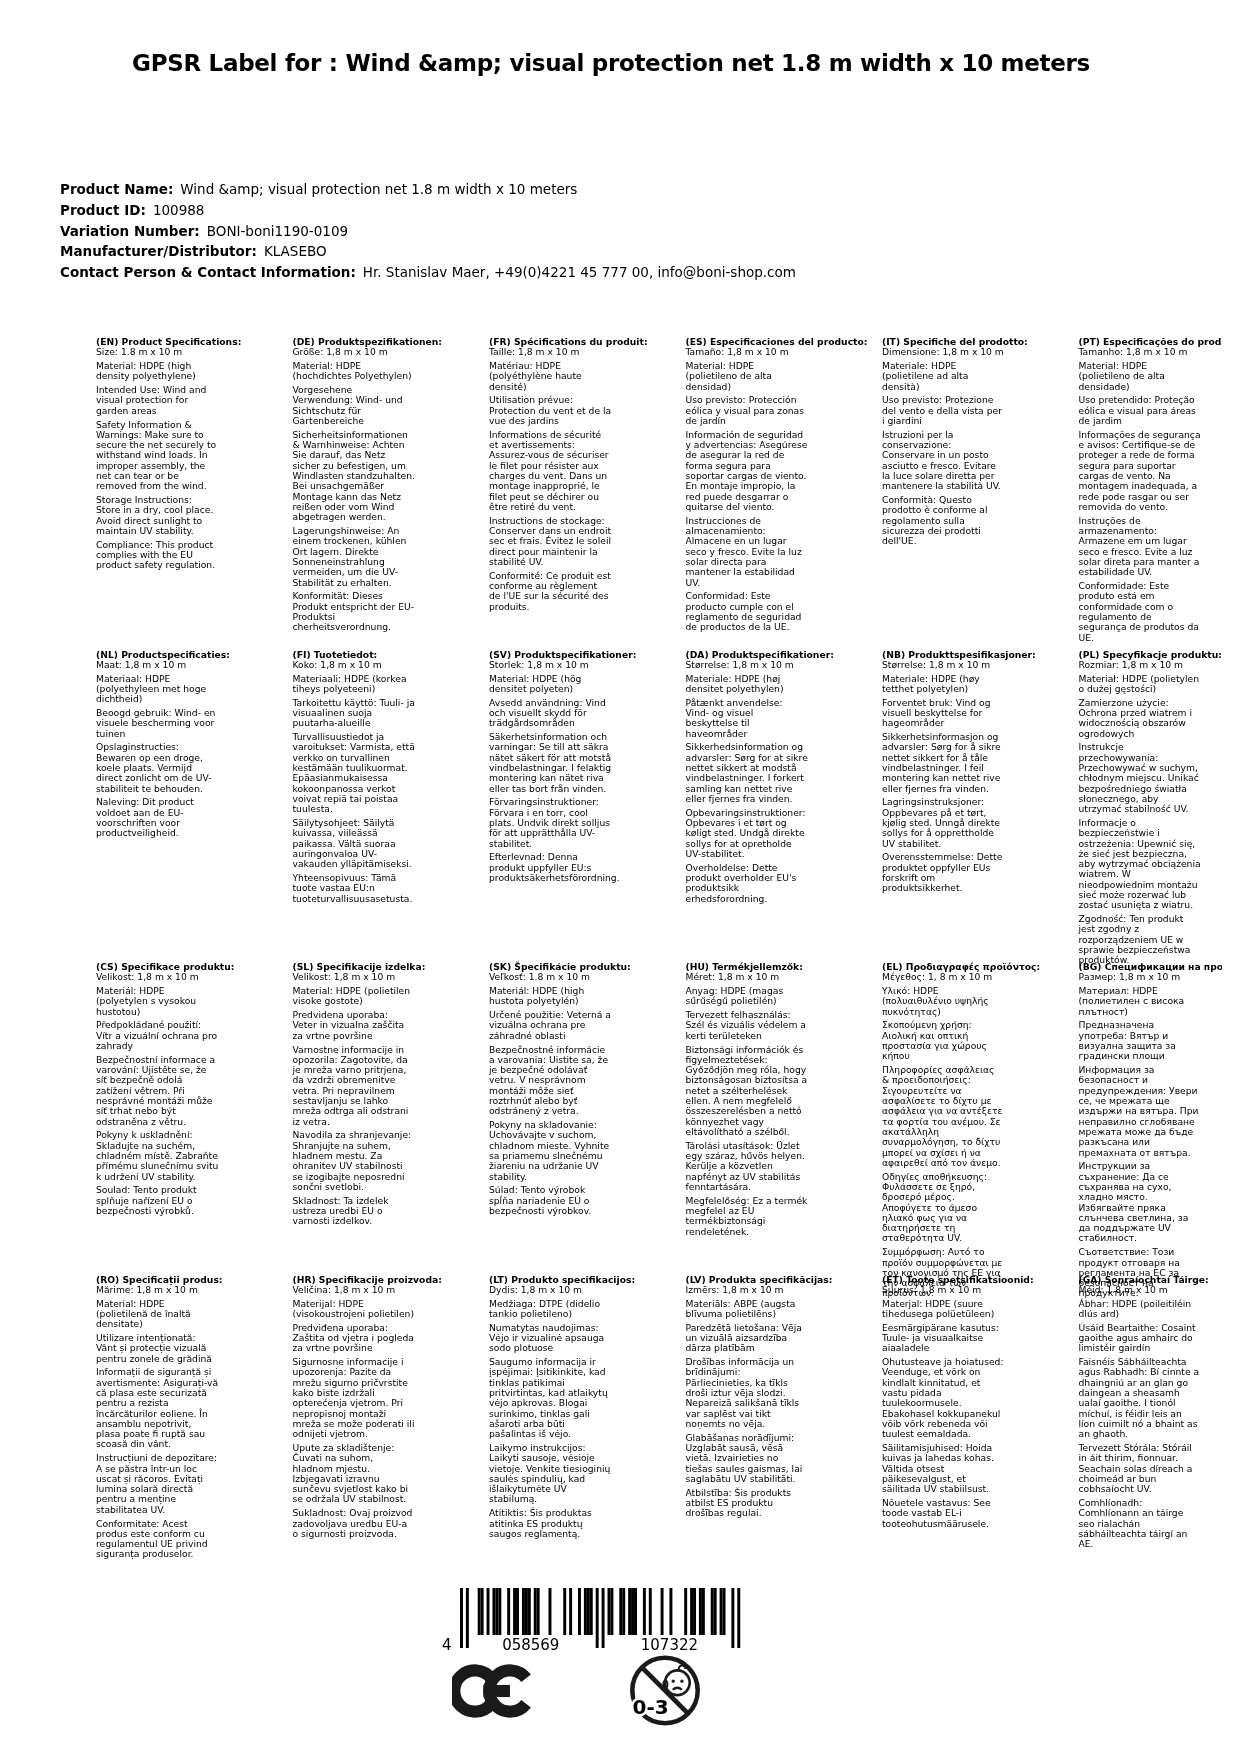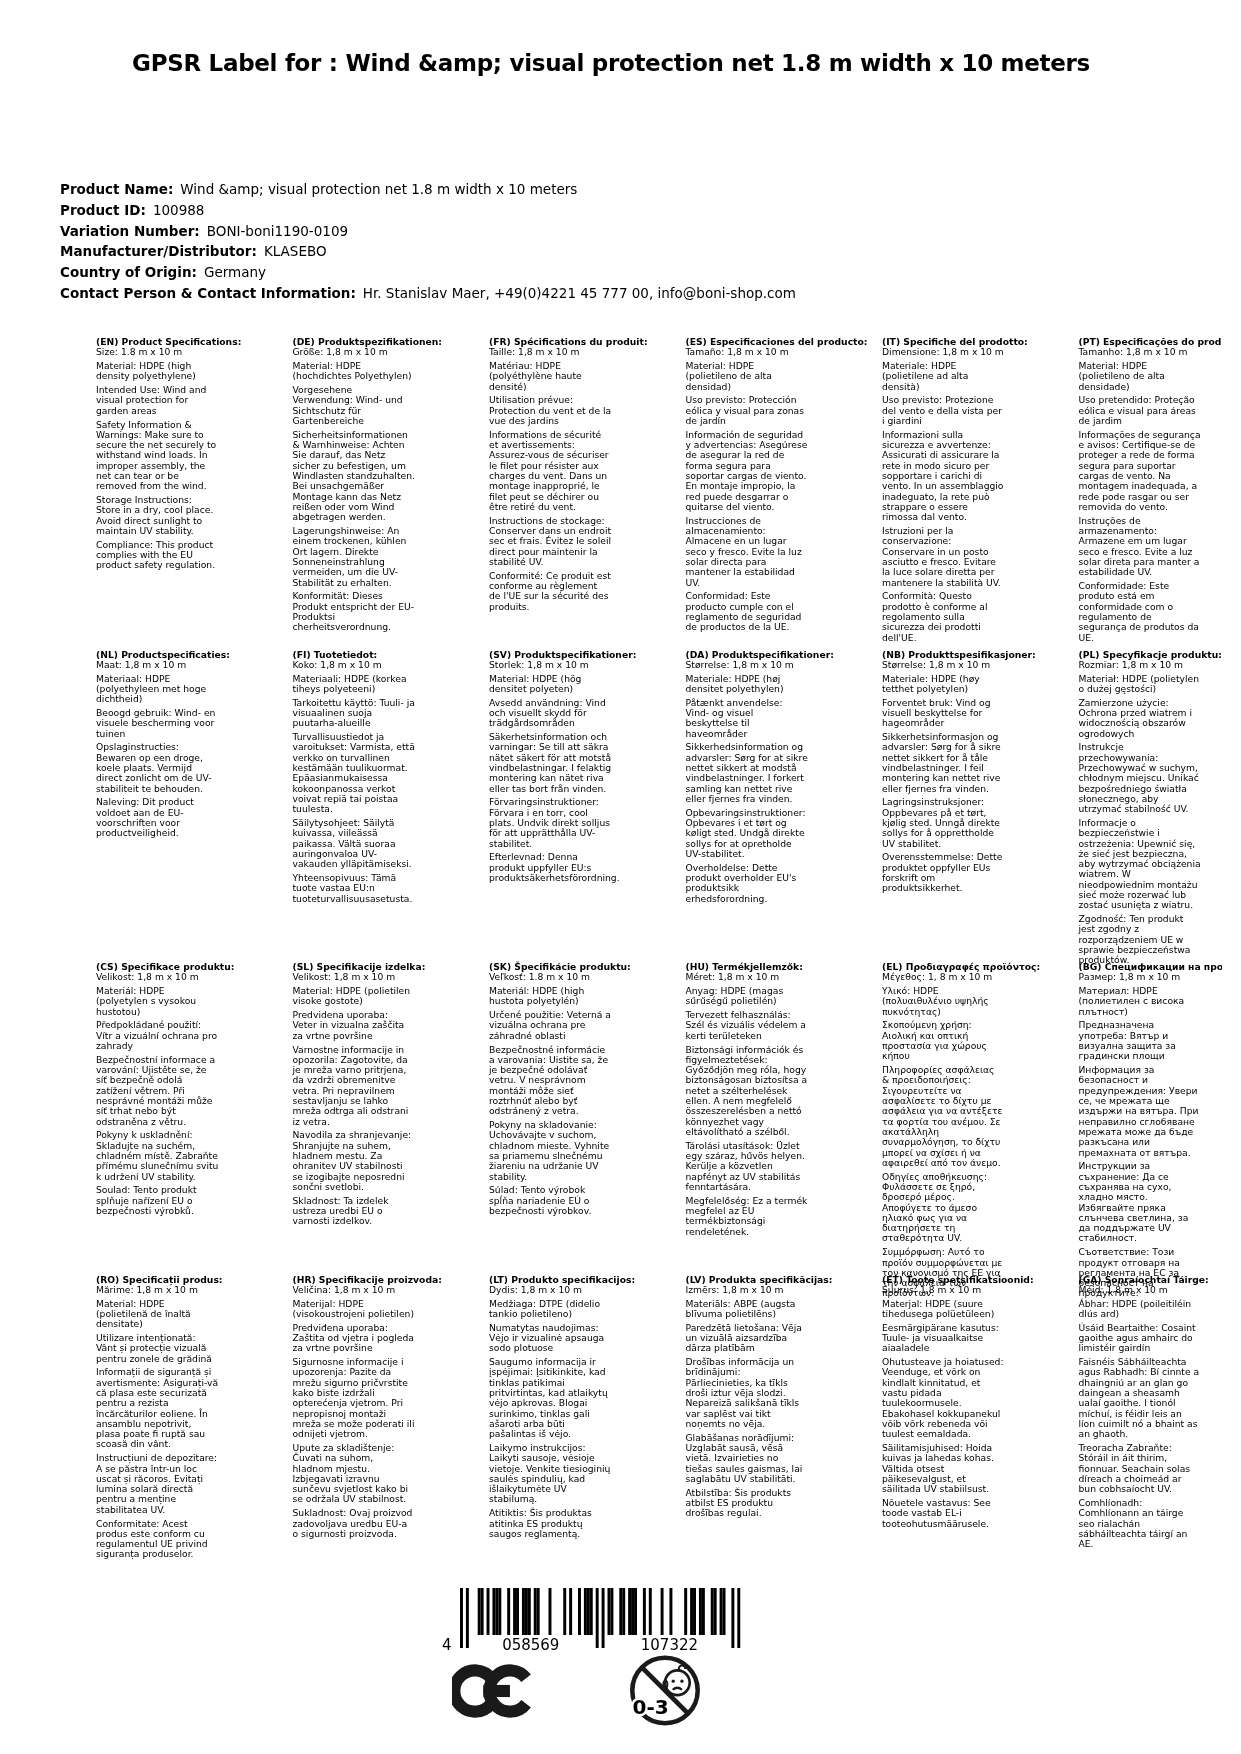--- a/index.html
+++ b/index.html
@@ -47,23 +47,20 @@
   </div>
 
   <div class="info-row">
     <span class="info-label">Variation Number:</span><span class="info-value">BONI-boni1190-0109</span>
   </div>
 
   <div class="info-row">
     <span class="info-label">Manufacturer/Distributor:</span><span class="info-value">KLASEBO</span>
   </div>
 
-  <div class="info-row">
-    <span class="info-label">Country of Origin:</span><span class="info-value">Germany</span>
-  </div>
 
   <div class="info-row">
     <span class="info-label">Contact Person &amp; Contact Information:</span><span class="info-value">Hr. Stanislav Maer, +49(0)4221 45 777 00, info@boni-shop.com</span>
   </div>
 </div>
 
   <div class="sections-grid" id="sections-grid">
   <div class="section">
     <div class="section-header">(EN) Product Specifications:</div>
   <p class="section-par">Size: 1.8 m x 10 m</p>
@@ -102,21 +99,20 @@
         <p class="section-par">Información de seguridad y advertencias: Asegúrese de asegurar la red de forma segura para soportar cargas de viento. En montaje impropio, la red puede desgarrar o quitarse del viento.</p>
         <p class="section-par">Instrucciones de almacenamiento: Almacene en un lugar seco y fresco. Evite la luz solar directa para mantener la estabilidad UV.</p>
         <p class="section-par">Conformidad: Este producto cumple con el reglamento de seguridad de productos de la UE.</p>
       </div>
 
   <div class="section">
     <div class="section-header">(IT) Specifiche del prodotto:</div>
   <p class="section-par">Dimensione: 1,8 m x 10 m</p>
         <p class="section-par">Materiale: HDPE (polietilene ad alta densità)</p>
         <p class="section-par">Uso previsto: Protezione del vento e della vista per i giardini</p>
-        <p class="section-par">Informazioni sulla sicurezza e avvertenze: Assicurati di assicurare la rete in modo sicuro per sopportare i carichi di vento. In un assemblaggio inadeguato, la rete può strappare o essere rimossa dal vento.</p>
         <p class="section-par">Istruzioni per la conservazione: Conservare in un posto asciutto e fresco. Evitare la luce solare diretta per mantenere la stabilità UV.</p>
         <p class="section-par">Conformità: Questo prodotto è conforme al regolamento sulla sicurezza dei prodotti dell'UE.</p>
       </div>
 
   <div class="section">
     <div class="section-header">(PT) Especificações do produto:</div>
   <p class="section-par">Tamanho: 1,8 m x 10 m</p>
         <p class="section-par">Material: HDPE (polietileno de alta densidade)</p>
         <p class="section-par">Uso pretendido: Proteção eólica e visual para áreas de jardim</p>
         <p class="section-par">Informações de segurança e avisos: Certifique-se de proteger a rede de forma segura para suportar cargas de vento. Na montagem inadequada, a rede pode rasgar ou ser removida do vento.</p>
@@ -292,21 +288,21 @@
         <p class="section-par">Säilitamisjuhised: Hoida kuivas ja lahedas kohas. Vältida otsest päikesevalgust, et säilitada UV stabiilsust.</p>
         <p class="section-par">Nõuetele vastavus: See toode vastab EL-i tooteohutusmäärusele.</p>
       </div>
 
   <div class="section">
     <div class="section-header">(GA) Sonraíochtaí Táirge:</div>
   <p class="section-par">Méid: 1.8 m x 10 m</p>
         <p class="section-par">Ábhar: HDPE (poileitiléin dlús ard)</p>
         <p class="section-par">Úsáid Beartaithe: Cosaint gaoithe agus amhairc do limistéir gairdín</p>
         <p class="section-par">Faisnéis Sábháilteachta agus Rabhadh: Bí cinnte a dhaingniú ar an glan go daingean a sheasamh ualaí gaoithe. I tionól míchuí, is féidir leis an líon cuimilt nó a bhaint as an ghaoth.</p>
-        <p class="section-par">Treoracha Zabraňte: Stóráil in áit thirim, fionnuar. Seachain solas díreach a choimeád ar bun cobhsaíocht UV.</p>
+        <p class="section-par">Tervezett Stórála: Stóráil in áit thirim, fionnuar. Seachain solas díreach a choimeád ar bun cobhsaíocht UV.</p>
         <p class="section-par">Comhlíonadh: Comhlíonann an táirge seo rialachán sábháilteachta táirgí an AE.</p>
       </div>
 </div>
 
   <svg class="barcode" width="320" height="72" viewBox="0 0 320 72">
     <g id="barcode-bars" transform="translate(30,2)">
         <rect x="0.00" y="0" width="2.95" height="60" fill="#000"></rect>
         <rect x="5.90" y="0" width="2.95" height="60" fill="#000"></rect>
         <rect x="17.70" y="0" width="2.95" height="47" fill="#000"></rect>
         <rect x="20.65" y="0" width="2.95" height="47" fill="#000"></rect>

